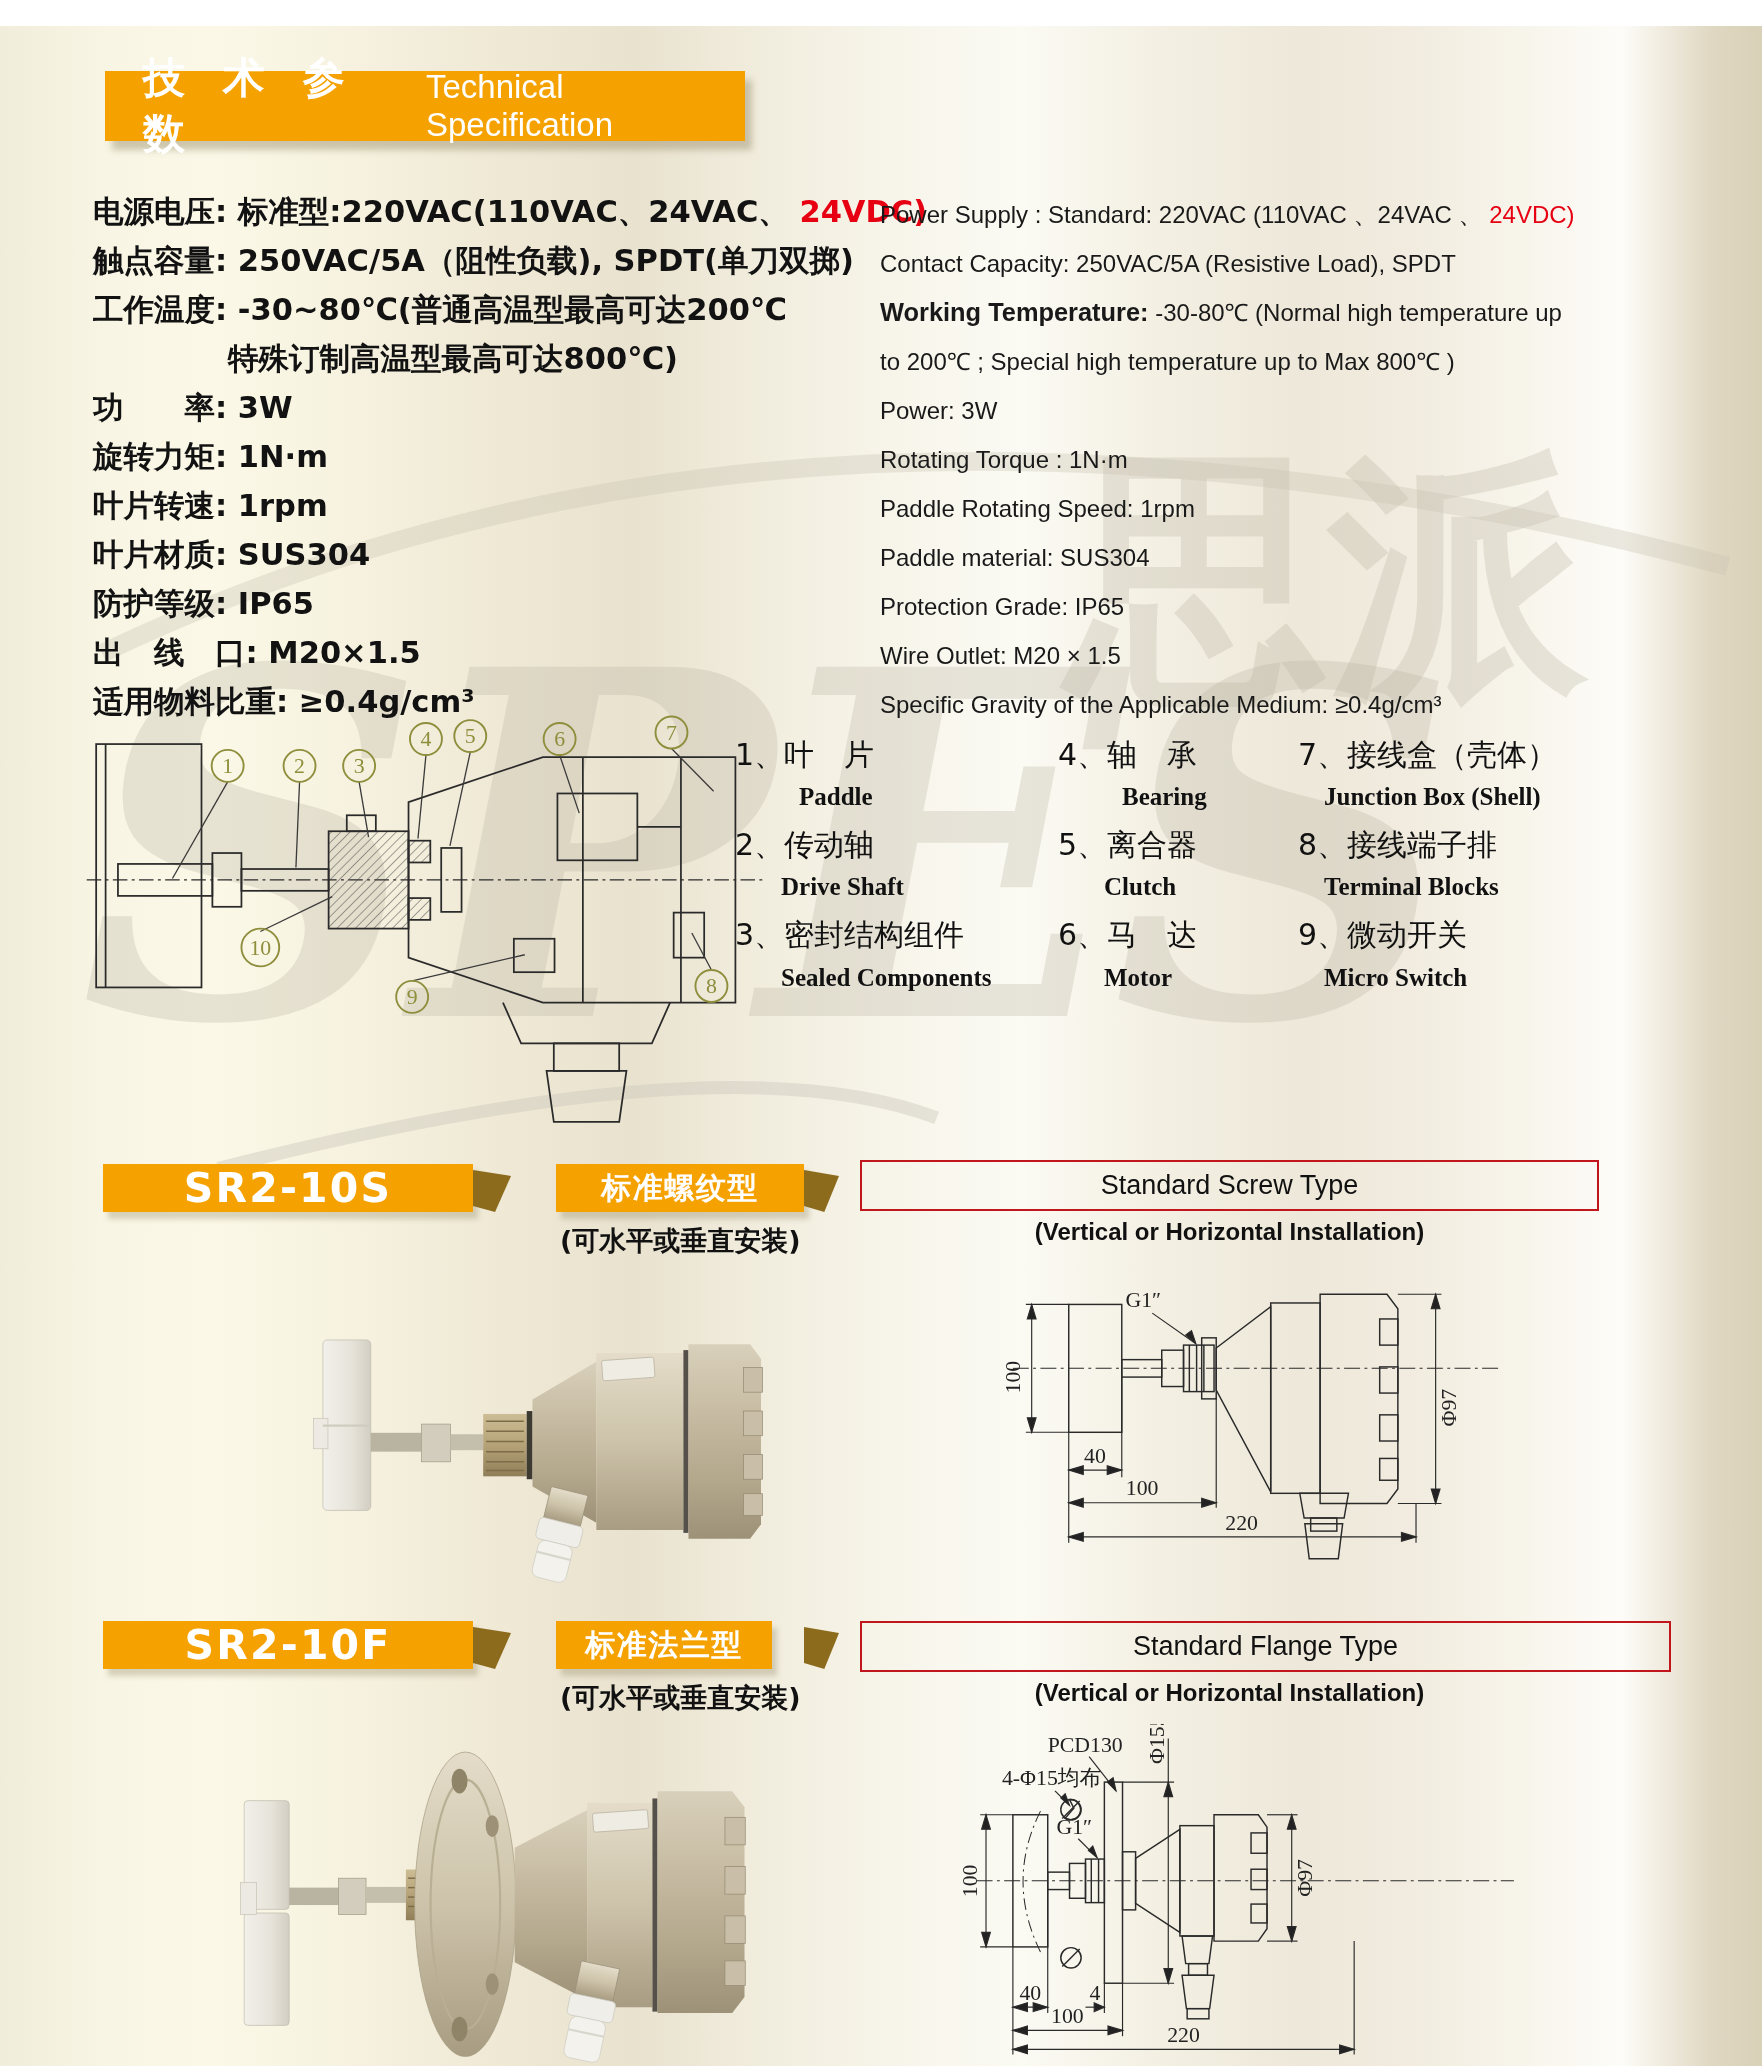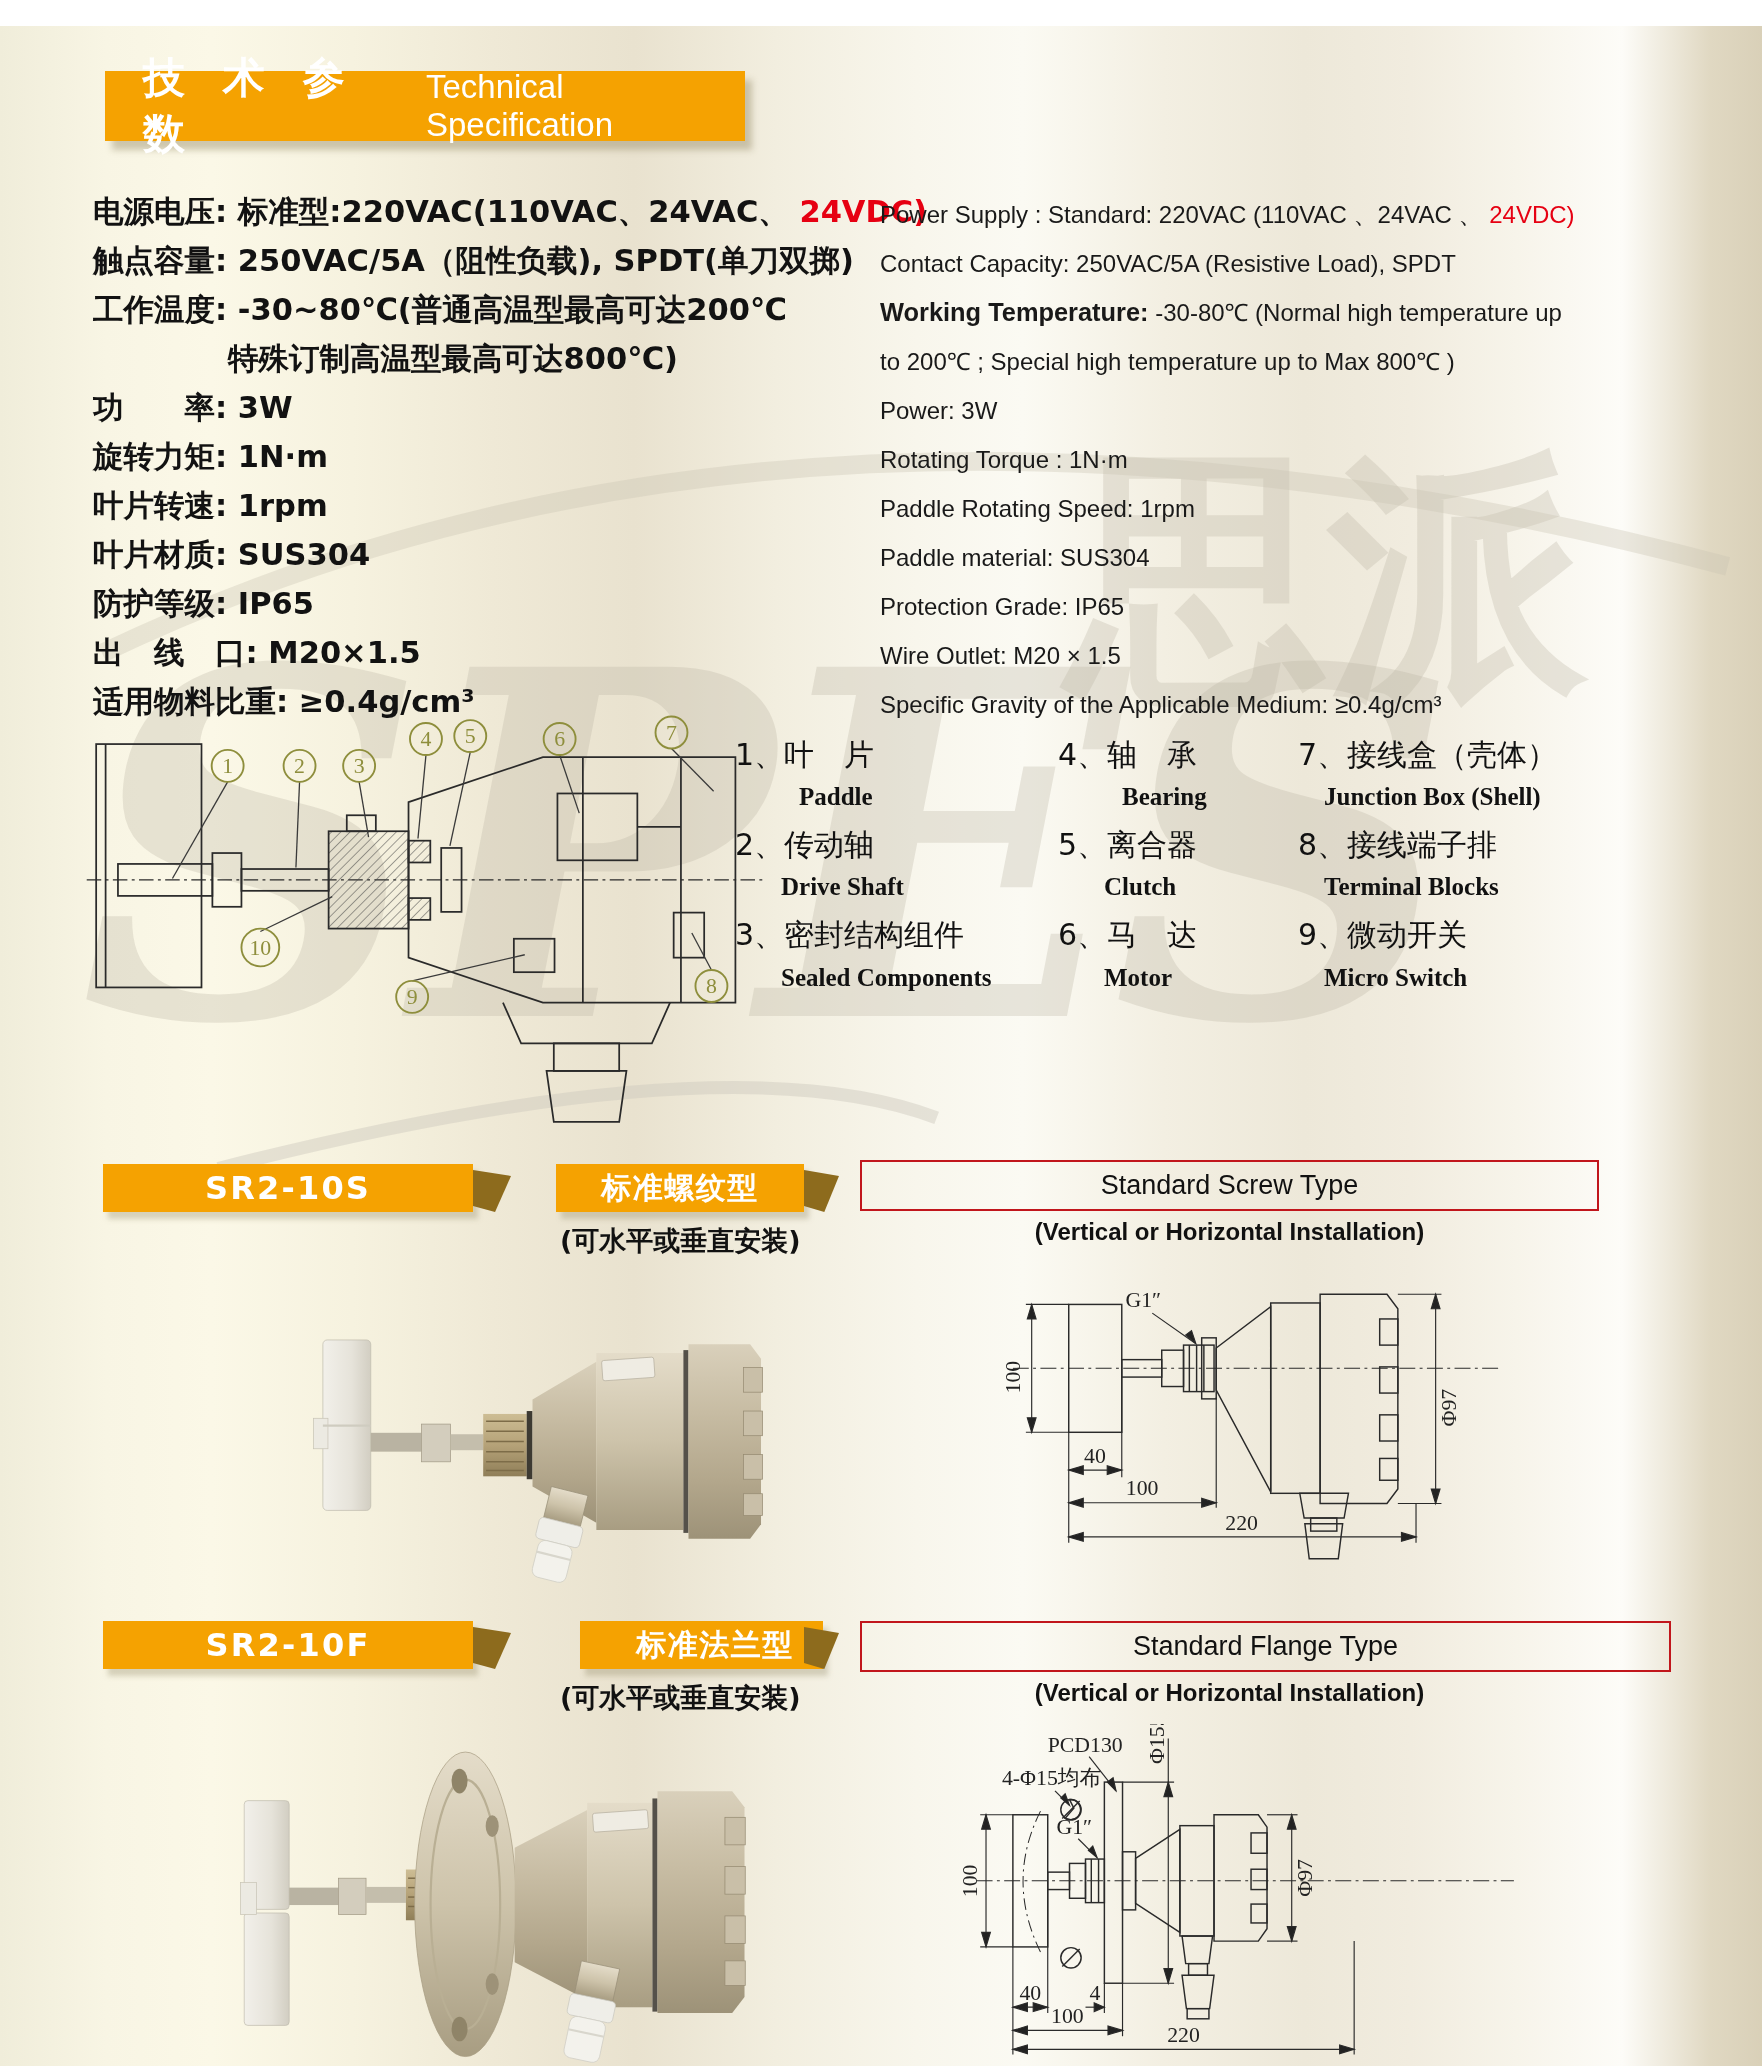--- a/index.html
+++ b/index.html
@@ -37,21 +37,21 @@
   .part-col{top:737px;}
   .pc1{left:735px;} .pc2{left:1058px;} .pc3{left:1298px;}
   .part{margin-bottom:16px;}
   .pzh{font-size:30px;font-weight:400;line-height:35px;white-space:nowrap;color:#111;}
   .pen{font-size:25px;font-weight:700;font-family:Liberation Serif, serif;line-height:29px;margin-top:10.2px;margin-bottom:4.4px;white-space:nowrap;color:#111;}
   .pen.i1{margin-left:64px;} .pen.i2{margin-left:46px;} .pen.i3{margin-left:26px;} .pen.i4{margin-left:109px;}
 
   
   .obanner{background:#F5A201;height:48px;display:flex;align-items:center;box-shadow:5.1px 6.5px 5.1px rgba(150,140,105,.35);}
   .obanner .bt{color:#ffffff;font-weight:700;width:100%;text-align:center;}
-  .model-b .bt{font-size:32px;letter-spacing:2.2px;}
+  .model-b .bt{font-size:41px;letter-spacing:2.2px;}
   .type-b .bt{font-size:30px;letter-spacing:1.5px;}
   .fold{background:#8d6b1d;clip-path:polygon(0 0,100% 14%,58% 100%,0 86%);}
   .note-zh{font-size:27px;font-weight:700;color:#111;white-space:nowrap;}
   .redbox{border:2.2px solid #C1161C;box-sizing:border-box;display:flex;align-items:center;justify-content:center;}
   .redbox .rt{font-size:27px;font-family:"Liberation Sans",sans-serif;color:#111;}
   .note-en{font-size:24px;font-weight:700;font-family:"Liberation Sans",sans-serif;color:#111;text-align:center;}
 
   
   .wm{color:rgba(186,180,162,.30);font-weight:700;font-family:"DejaVu Serif",serif;pointer-events:none;}
 
@@ -369,21 +369,21 @@
       <text class="cad-t" x="143" y="290" text-anchor="middle">40</text>
       <text class="cad-t" x="208" y="335" text-anchor="middle">100</text>
       <text class="cad-t" x="345" y="382" text-anchor="middle">220</text>
     </g>
   </svg>
 
   <div class="obanner model-b abs" style="left:103px;top:1621px;width:370px;">
     <span class="bt">SR2-10F</span>
   </div>
   <div class="fold abs" style="left:473px;top:1627px;width:38px;height:42px;"></div>
-  <div class="obanner type-b abs" style="left:580px;top:1621px;width:216px;padding-left:27px;">
+  <div class="obanner type-b abs" style="left:556px;top:1621px;width:216px;">
     <span class="bt">标准法兰型</span>
   </div>
   <div class="fold abs" style="left:804px;top:1627px;width:35px;height:42px;"></div>
   <div class="note-zh abs" style="left:560px;top:1680px;">(可水平或垂直安装)</div>
   <div class="redbox abs" style="left:860px;top:1621px;width:811px;height:51px;">
     <span class="rt">Standard Flange Type</span>
   </div>
   <div class="note-en abs" style="left:860px;top:1679px;width:739px;">(Vertical or Horizontal Installation)</div>
 
   <svg class="abs" style="left:240px;top:1739px;" width="574" height="327" viewBox="0 0 790 451">

